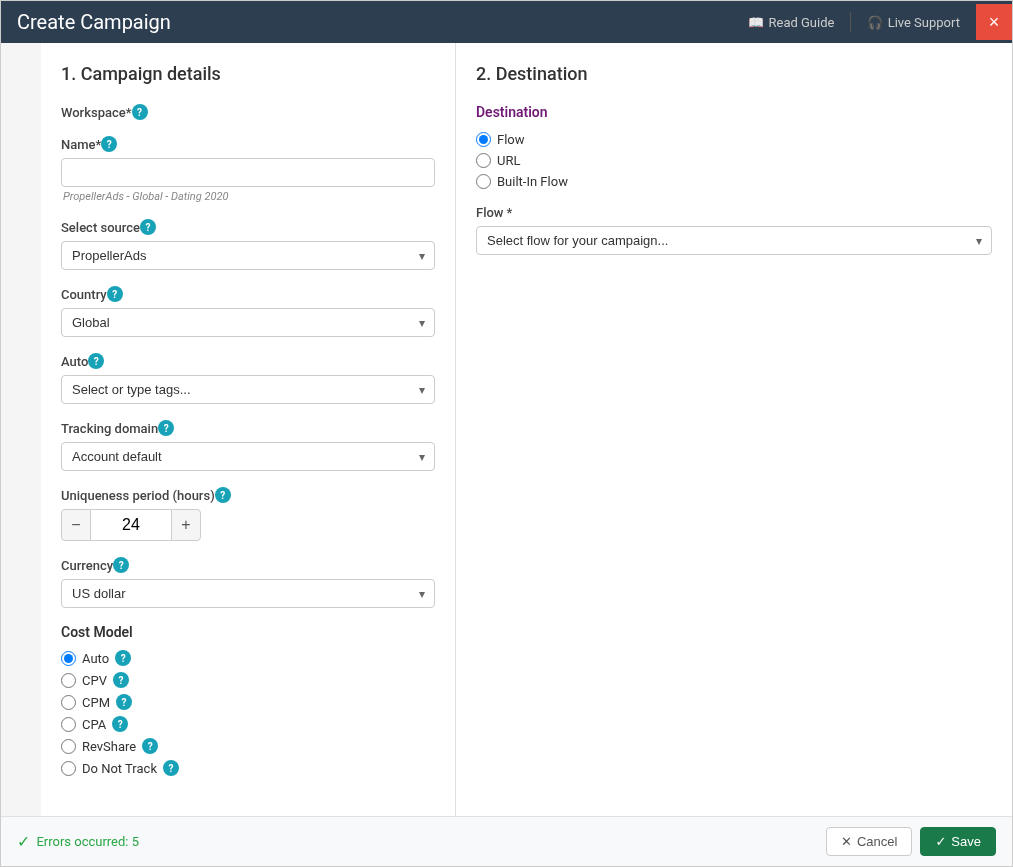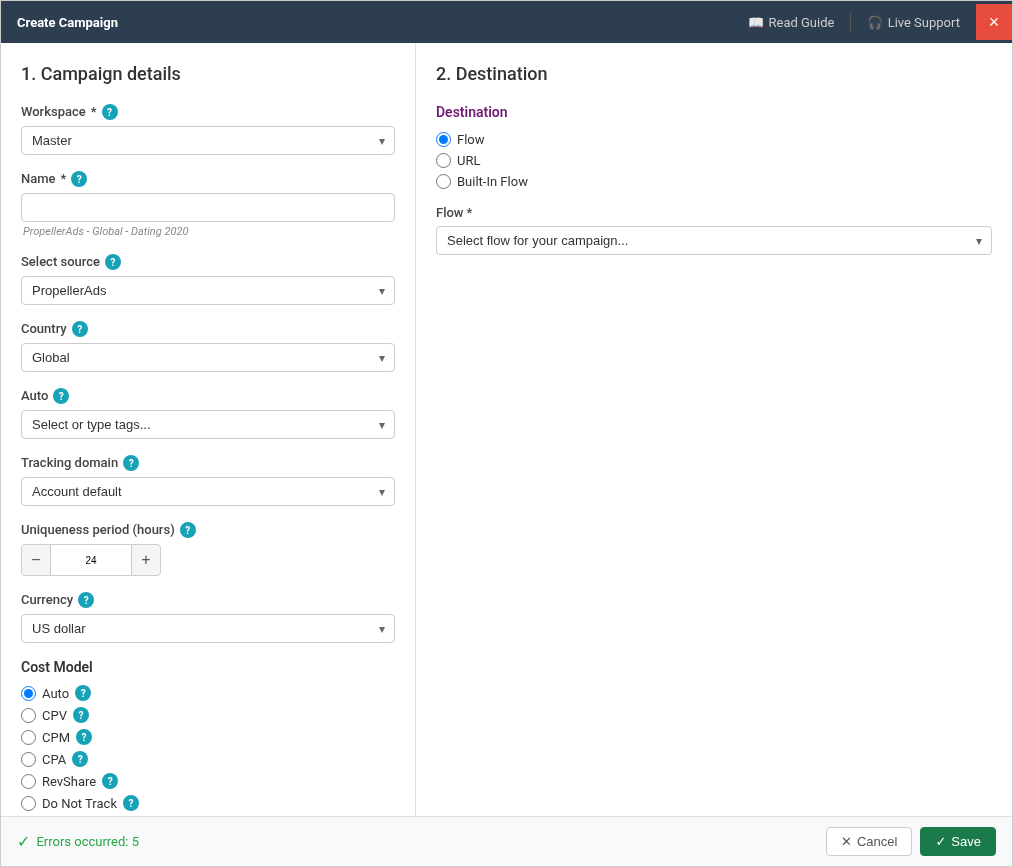--- a/index.html
+++ b/index.html
@@ -2,55 +2,55 @@
 <html><head>
   <meta charset="utf-8">
   <style>
     * { box-sizing: border-box; margin: 0; padding: 0; }
     body { font-family: -apple-system, BlinkMacSystemFont, 'Segoe UI', Roboto, sans-serif; font-size: 14px; background: #f5f5f5; }
 
     .app-container { width: 1013px; height: 867px; display: flex; flex-direction: column; border: 1px solid #ccc; overflow: hidden; }
 
     
     .header { background: #2c3e50; color: white; display: flex; align-items: center; justify-content: space-between; padding: 0 16px; height: 42px; flex-shrink: 0; }
-    .header-title { font-size: 13px; font-weight: 700; color: white; }
+    .header-title { font-size: 20px; font-weight: 400; color: white; }
     .header-actions { display: flex; align-items: center; gap: 16px; }
     .header-link { color: #ccc; font-size: 13px; cursor: pointer; display: flex; align-items: center; gap: 4px; text-decoration: none; }
     .header-close { color: white; cursor: pointer; font-size: 18px; background: #e74c3c; border: none; width: 36px; height: 36px; display: flex; align-items: center; justify-content: center; margin-right: -16px; }
 
     
-    .main-content { display: flex; flex: 1; overflow: hidden; background: white; }
+    .main-content { display: flex; flex: 1; overflow: hidden; background: white; margin-left: 40px; }
 
     
     .left-panel { width: 415px; flex-shrink: 0; overflow-y: auto; border-right: 1px solid #e0e0e0; padding: 20px; }
     .panel-title { font-size: 18px; font-weight: 500; color: #333; margin-bottom: 20px; }
 
     
     .right-panel { flex: 1; overflow-y: auto; padding: 20px; }
 
     
     .form-group { margin-bottom: 16px; }
-    .form-label { display: flex; gap: 5px; font-size: 13px; font-weight: 500; color: #444; margin-bottom: 6px; }
+    .form-label { display: flex; align-items: center; font-size: 13px; font-weight: 500; color: #444; margin-bottom: 6px; }
 
     .help-icon { display: inline-flex; align-items: center; justify-content: center; width: 16px; height: 16px; border-radius: 50%; background: #17a2b8; color: white; font-size: 10px; font-weight: bold; cursor: help; flex-shrink: 0; }
 
     .form-control { width: 100%; padding: 6px 10px; border: 1px solid #ccc; border-radius: 4px; font-size: 13px; color: #333; background: white; appearance: none; -webkit-appearance: none; }
 
     .select-wrapper { position: relative; }
     .select-wrapper::after { content: '▾'; position: absolute; right: 10px; top: 50%; transform: translateY(-50%); pointer-events: none; color: #666; font-size: 12px; }
     .select-wrapper select { width: 100%; padding: 6px 28px 6px 10px; border: 1px solid #ccc; border-radius: 4px; font-size: 13px; color: #333; background: white; appearance: none; -webkit-appearance: none; cursor: pointer; }
 
     .input-hint { font-size: 11px; color: #888; margin-top: 3px; padding-left: 2px; font-style: italic; }
 
     
     .stepper { display: flex; align-items: center; gap: 0; }
     .stepper-btn { width: 30px; height: 32px; border: 1px solid #ccc; background: #f5f5f5; cursor: pointer; display: flex; align-items: center; justify-content: center; font-size: 16px; color: #555; }
     .stepper-btn:first-child { border-radius: 4px 0 0 4px; }
     .stepper-btn:last-child { border-radius: 0 4px 4px 0; }
-    .stepper-input { width: 80px; height: 32px; border: 1px solid #ccc; border-left: none; border-right: none; text-align: center; font-size: 10px; }
+    .stepper-input { width: 80px; height: 32px; border: 1px solid #ccc; border-left: none; border-right: none; text-align: center; font-size: 16px; }
 
     
     .radio-group { margin-bottom: 8px; }
     .radio-item { display: flex; align-items: center; gap: 6px; margin-bottom: 6px; cursor: pointer; font-size: 13px; color: #333; }
     .radio-item input[type="radio"] { width: 15px; height: 15px; accent-color: #007bff; cursor: pointer; }
 
     
     .section-title { font-size: 14px; font-weight: 600; color: #333; margin-bottom: 10px; }
 
     
@@ -99,25 +99,20 @@
 
     <div class="left-panel">
       <div class="panel-title">1. Campaign details</div>
 
       <div class="form-group">
         <div class="form-label">
           <span>Workspace</span>
           <span>*</span>
           <span class="help-icon" title="Help">?</span>
         </div>
-        <div class="select-wrapper">
-          <select class="form-control">
-            <option>Master</option>
-          </select>
-        </div>
       </div>
 
       <div class="form-group">
         <div class="form-label">
           <span>Name</span>
           <span>*</span>
           <span class="help-icon" title="Help">?</span>
         </div>
         <input type="text" class="form-control" style="">
         <div class="input-hint">PropellerAds - Global - Dating 2020</div>

